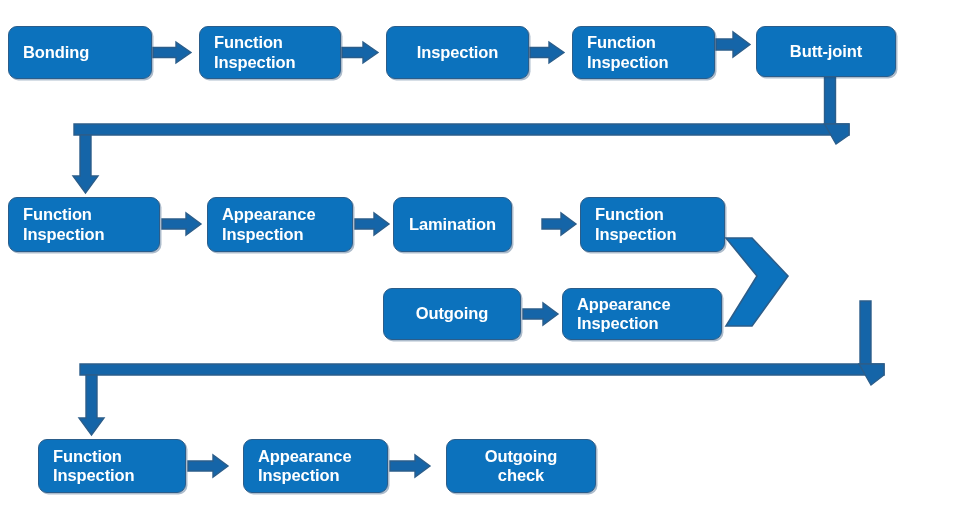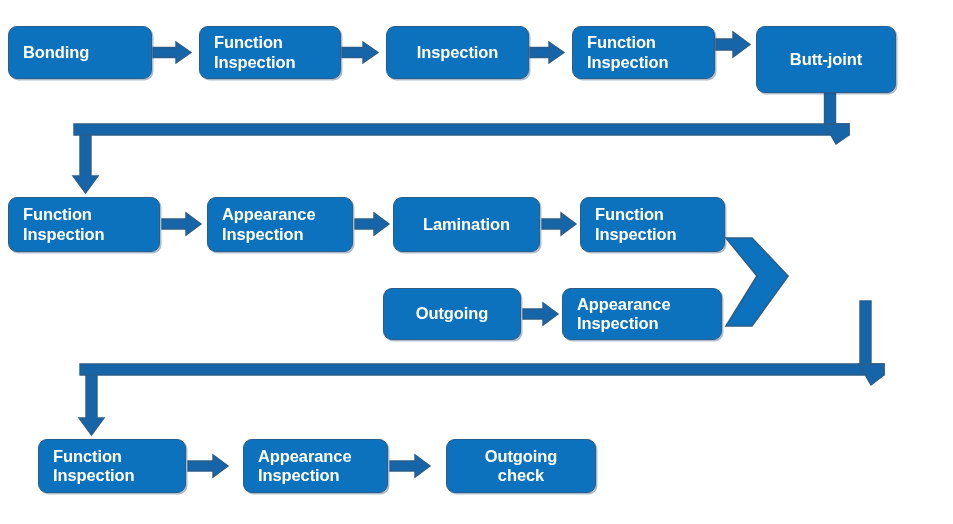--- a/index.html
+++ b/index.html
@@ -129,35 +129,35 @@
 
   <div class="node align-center" style="left:386px; top:26px; width:143px; height:53px;">
     <span class="lbl">Inspection</span>
   </div>
 
   <div class="node align-left" style="left:572px; top:26px; width:143px; height:53px;">
     <span class="lbl">Function
 Inspection</span>
   </div>
 
-  <div class="node align-center" style="left:756px; top:26px; width:140px; height:67px;">
+  <div class="node align-center" style="left:756px; top:26px; width:140px; height:51px;">
     <span class="lbl">Butt-joint</span>
   </div>
 
   <div class="node align-left" style="left:8px; top:197px; width:152px; height:55px;">
     <span class="lbl">Function
 Inspection</span>
   </div>
 
   <div class="node align-left" style="left:207px; top:197px; width:146px; height:55px;">
     <span class="lbl">Appearance
 Inspection</span>
   </div>
 
-  <div class="node align-center" style="left:393px; top:197px; width:147px; height:55px;">
+  <div class="node align-center" style="left:393px; top:197px; width:119px; height:55px;">
     <span class="lbl">Lamination</span>
   </div>
 
   <div class="node align-left" style="left:580px; top:197px; width:145px; height:55px;">
     <span class="lbl">Function
 Inspection</span>
   </div>
 
 
   <div class="node align-center" style="left:383px; top:288px; width:138px; height:52px;">

